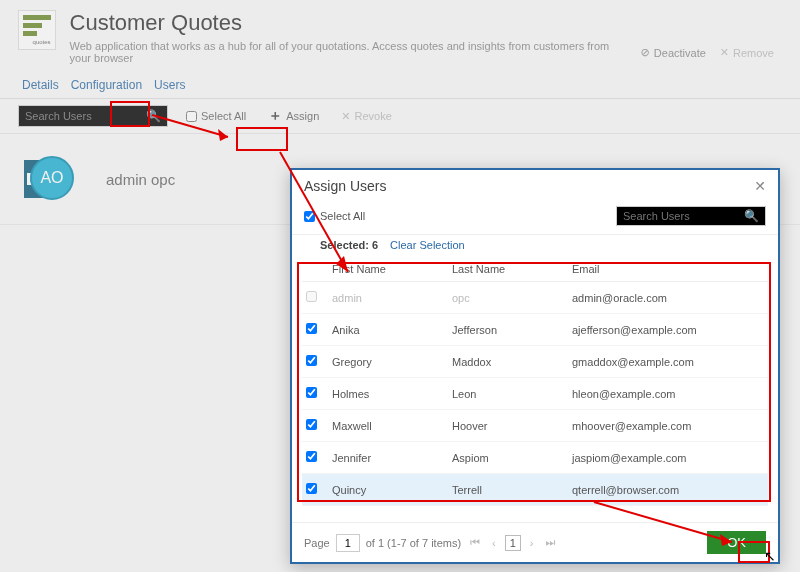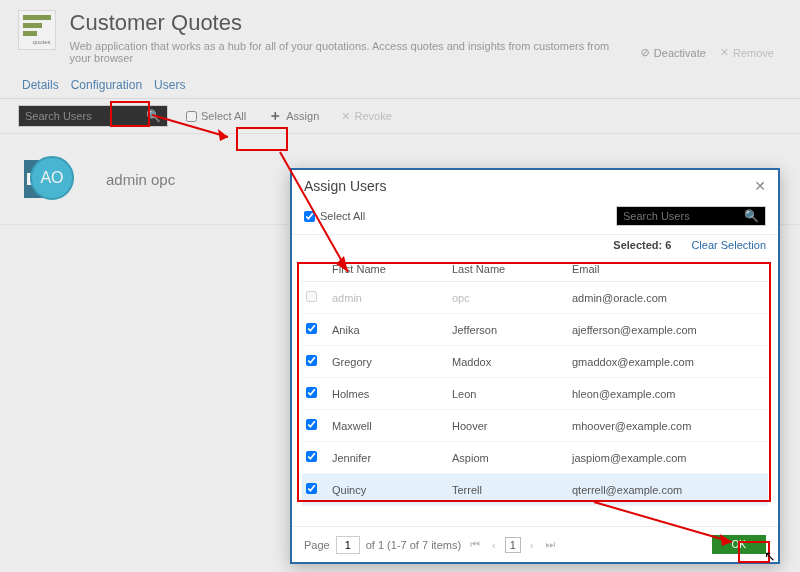--- a/index.html
+++ b/index.html
@@ -75,41 +75,41 @@
   .modal-head { display: flex; align-items: center; padding: 8px 12px 6px 12px; gap: 20px; }
   .modal-title { font-size: 14px; color: #444; }
   .modal-close { margin-left: auto; color: #888; cursor: pointer; font-size: 14px; }
   .modal-toolbar {
     display: flex; align-items: center; padding: 6px 12px 8px 12px;
     border-bottom: 1px solid #eee;
   }
   .m-select-all { display: flex; align-items: center; gap: 5px; font-size: 11px; color: #555; }
   .m-search { margin-left: auto; }
   .m-search .search-box { width: 150px; height: 20px; }
-  .modal-meta { display: flex; justify-content: flex-end; gap: 20px; padding: 4px 12px 6px 12px; font-size: 11px; }
+  .modal-meta { display: flex; gap: 12px; padding: 4px 12px 6px 12px; font-size: 11px; margin-left: 16px; }
   .clear-link { color: #2b6aa6; cursor: pointer; }
   .table { padding: 0 10px; flex: 1; overflow: hidden; }
   .thead, .trow { display: grid; grid-template-columns: 26px 120px 120px 1fr; align-items: center; font-size: 11px; }
   .thead { color: #555; padding: 6px 4px; border-bottom: 1px solid #eee; }
   .trow { color: #555; padding: 9px 4px; border-bottom: 1px solid #f3f3f3; }
   .trow.disabled { color: #bbb; }
   .trow.selected { background: #e4f0fa; }
   .trow .cell-email { color: #555; }
   .chk { width: 11px; height: 11px; }
   
   .modal-foot {
     display: flex; align-items: center; padding: 8px 12px;
     border-top: 1px solid #eee; font-size: 11px; color: #777; gap: 6px;
   }
   .page-input { width: 24px; height: 18px; border: 1px solid #ccc; text-align: center; font-size: 11px; }
   .pager-btn { color: #bbb; padding: 0 3px; cursor: pointer; font-size: 11px; }
   .pager-cur { border: 1px solid #bbb; padding: 1px 4px; color: #555; }
   .ok-btn {
     margin-left: auto; background: #2a8a2a; color: #fff;
-    border: none; padding: 4px 20px; font-size: 10px; cursor: pointer;
+    border: none; padding: 4px 20px; font-size: 13px; cursor: pointer;
   }
   
   .redbox { position: absolute; border: 2px solid #e00000; pointer-events: none; }
   .rb-tab { left: 110px; top: 101px; width: 40px; height: 26px; }
   .rb-assign { left: 236px; top: 127px; width: 52px; height: 24px; }
   .rb-table { left: 297px; top: 262px; width: 474px; height: 240px; }
   .rb-ok { left: 738px; top: 541px; width: 32px; height: 22px; }
   
   .arrow { position: absolute; pointer-events: none; }
   .arrow line, .arrow path { stroke: #e00000; stroke-width: 2; fill: none; }
@@ -243,21 +243,21 @@
         <div class="trow">
           <span><input type="checkbox" class="chk" checked="" style=""></span>
           <span>Jennifer</span>
           <span>Aspiom</span>
           <span class="cell-email">jaspiom@example.com</span>
         </div>
         <div class="trow selected">
           <span><input type="checkbox" class="chk" checked="" style=""></span>
           <span>Quincy</span>
           <span>Terrell</span>
-          <span class="cell-email">qterrell@example.com</span>
+          <span class="cell-email">qterrell@browser.com</span>
         </div>
       </div>
   </div>
   <div class="modal-foot">
     <span>Page</span>
     <input class="page-input" value="1" style="">
     <span>of 1 (1-7 of 7 items)</span>
     <span class="pager-btn">⏮</span>
     <span class="pager-btn">‹</span>
     <span class="pager-cur">1</span>

